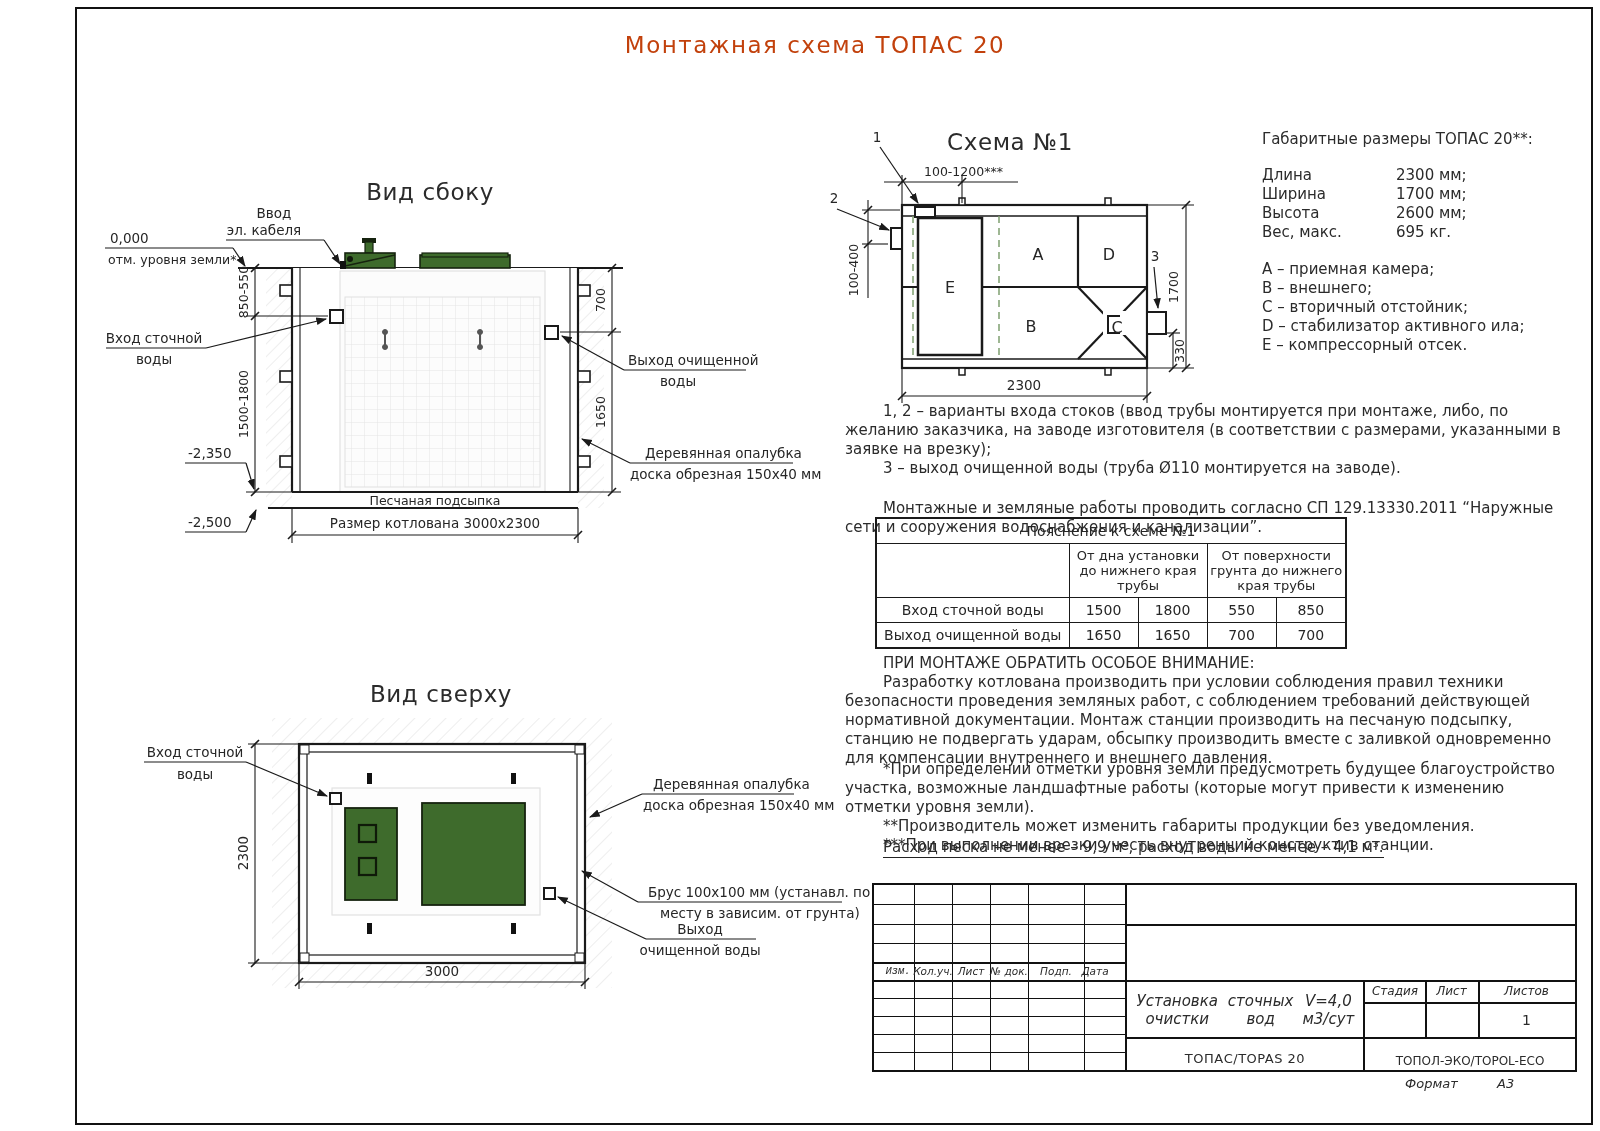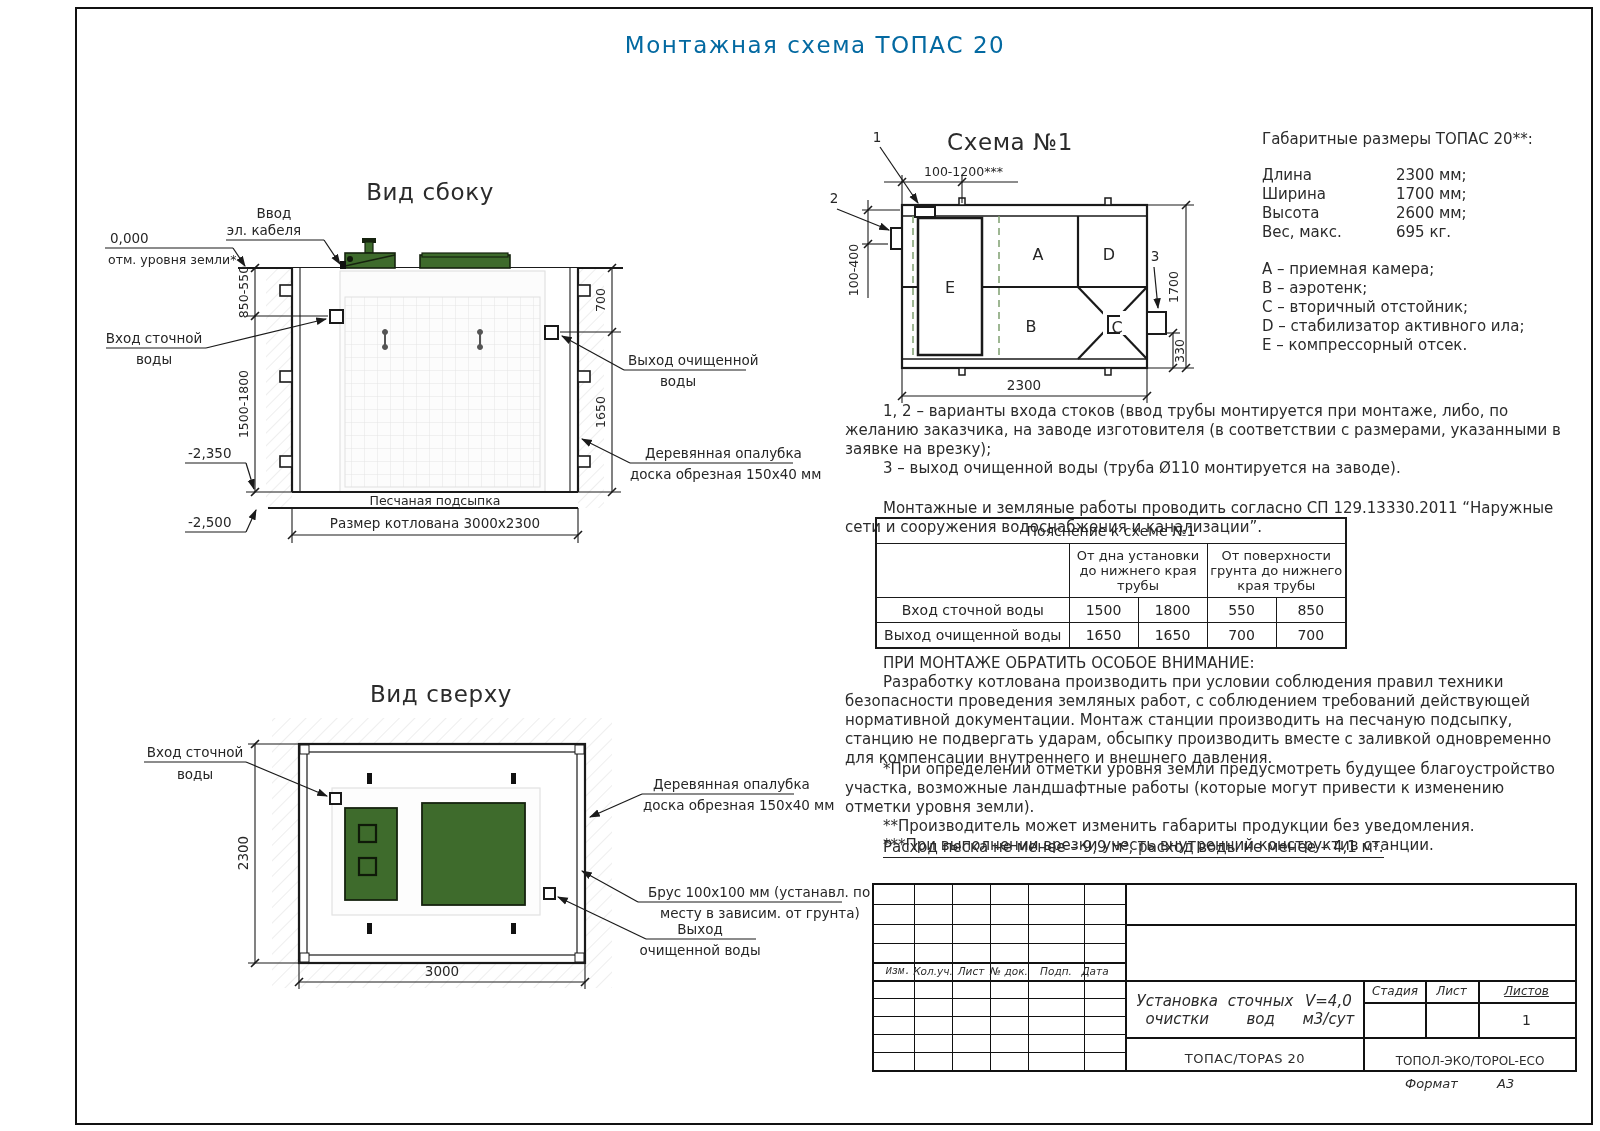--- a/index.html
+++ b/index.html
@@ -1,21 +1,21 @@
 <!DOCTYPE html>
 <html><head>
 <meta charset="utf-8">
 <style>
   html,body{margin:0;padding:0;background:#fff;}
   .sheet{position:relative;width:1600px;height:1131px;background:#fff;overflow:hidden;
          font-family:"DejaVu Sans",sans-serif;color:#2b2b2b;}
   .abs{position:absolute;}
   .frame{position:absolute;left:75px;top:7px;width:1514px;height:1114px;border:2px solid #111;}
   .main-title{position:absolute;left:600px;top:32px;width:430px;text-align:center;
-              font-size:23px;letter-spacing:1.5px;color:#0369a1;}
+              font-size:23px;letter-spacing:1.5px;color:#c2410c;}
   .view-title{position:absolute;font-size:23px;letter-spacing:.6px;text-align:center;color:#2b2b2b;}
   svg{position:absolute;overflow:visible;}
   svg text{font-family:"DejaVu Sans",sans-serif;fill:#262626;}
   .t14{font-size:13.5px;} .t13{font-size:12.5px;}
   .ln{stroke:#1a1a1a;} .thin{stroke-width:1.1;} .med{stroke-width:1.6;} .thick{stroke-width:2.2;}
   .dimline{stroke:#1a1a1a;stroke-width:1.1;}
   .tick{stroke:#1a1a1a;stroke-width:1.6;}
   .leader{stroke:#1a1a1a;stroke-width:1.2;fill:none;}
   
   .blk{position:absolute;font-size:15px;line-height:19px;}
@@ -379,21 +379,21 @@
           <span class="lbl">Высота</span>
           <span>2600 мм;</span>
         </div>
       <div class="dim-row">
           <span class="lbl">Вес, макс.</span>
           <span>695 кг.</span>
         </div>
     </div>
     <div class="legend" style="margin-top:18px;">
       <div>А – приемная камера;</div>
-      <div>В – аэротенк;</div>
+      <div>В – внешнего;</div>
       <div>С – вторичный отстойник;</div>
       <div>D – стабилизатор активного ила;</div>
       <div>Е – компрессорный отсек.</div>
     </div>
   </div>
 
   <div class="blk" style="left:845px;top:402px;width:718px;">
     <p>1, 2 – варианты входа  стоков (ввод трубы монтируется при монтаже, либо, по желанию заказчика, на заводе изготовителя (в соответствии с размерами, указанными в заявке на врезку);</p>
     <p>3 – выход очищенной воды (труба Ø110 монтируется на заводе).</p>
     <p style="margin-top:21px;">Монтажные и земляные работы проводить согласно СП 129.13330.2011 “Наружные сети и сооружения водоснабжения и канализации”.</p>
@@ -482,21 +482,21 @@
     <div class="cell it" style="left:210px;top:77px;width:22px;height:18px;font-size:10.5px;">Дата</div>
 
     <div class="cell it" style="left:253px;top:97px;width:236px;height:55px;font-size:15px;line-height:18px;flex-direction:row;">
       <div>Установка очистки</div>
       <div>сточных вод</div>
       <div>V=4,0 м3/сут</div>
     </div>
 
     <div class="cell it" style="left:491px;top:95px;width:60px;height:22px;font-size:12px;">Стадия</div>
     <div class="cell it" style="left:551px;top:95px;width:53px;height:22px;font-size:12px;">Лист</div>
-    <div class="cell it" style="left:604px;top:95px;width:97px;height:22px;font-size:12px;text-decoration:underline;">Листов</div>
+    <div class="cell it" style="left:604px;top:95px;width:97px;height:22px;font-size:12px;">Листов</div>
     <div class="cell" style="left:604px;top:117px;width:97px;height:35px;font-size:14px;">1</div>
 
     <div class="cell" style="left:253px;top:152px;width:236px;height:43px;font-size:13px;letter-spacing:.5px;">ТОПАС/TOPAS 20</div>
     <div class="cell" style="left:491px;top:152px;width:210px;height:47px;font-size:12px;">ТОПОЛ-ЭКО/TOPOL-ECO</div>
   </div>
 
   <span class="fmt" style="left:1405px;top:1076px;">Формат</span>
   <span class="fmt" style="left:1497px;top:1076px;">А3</span>
 </div>
 

